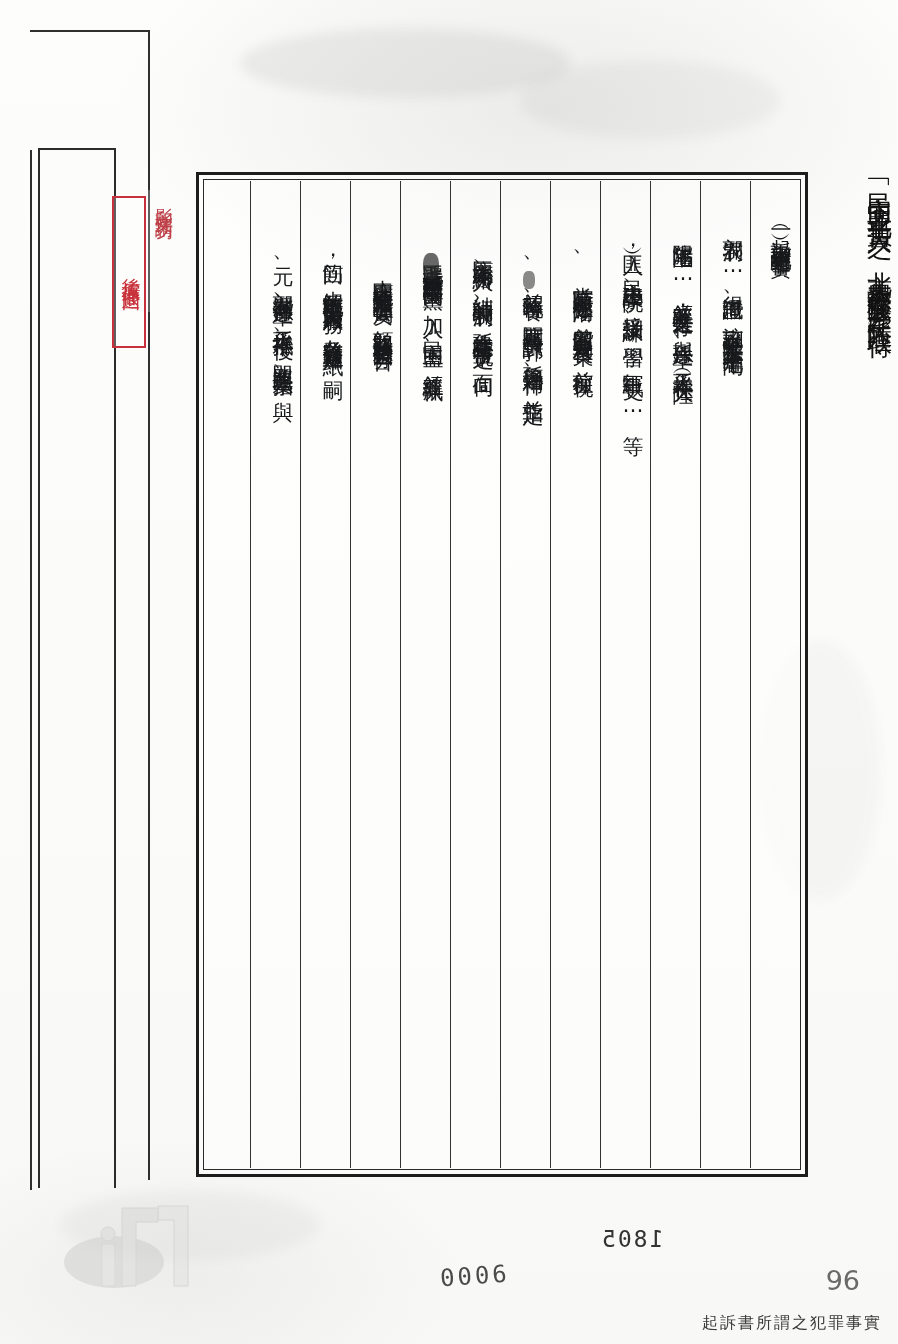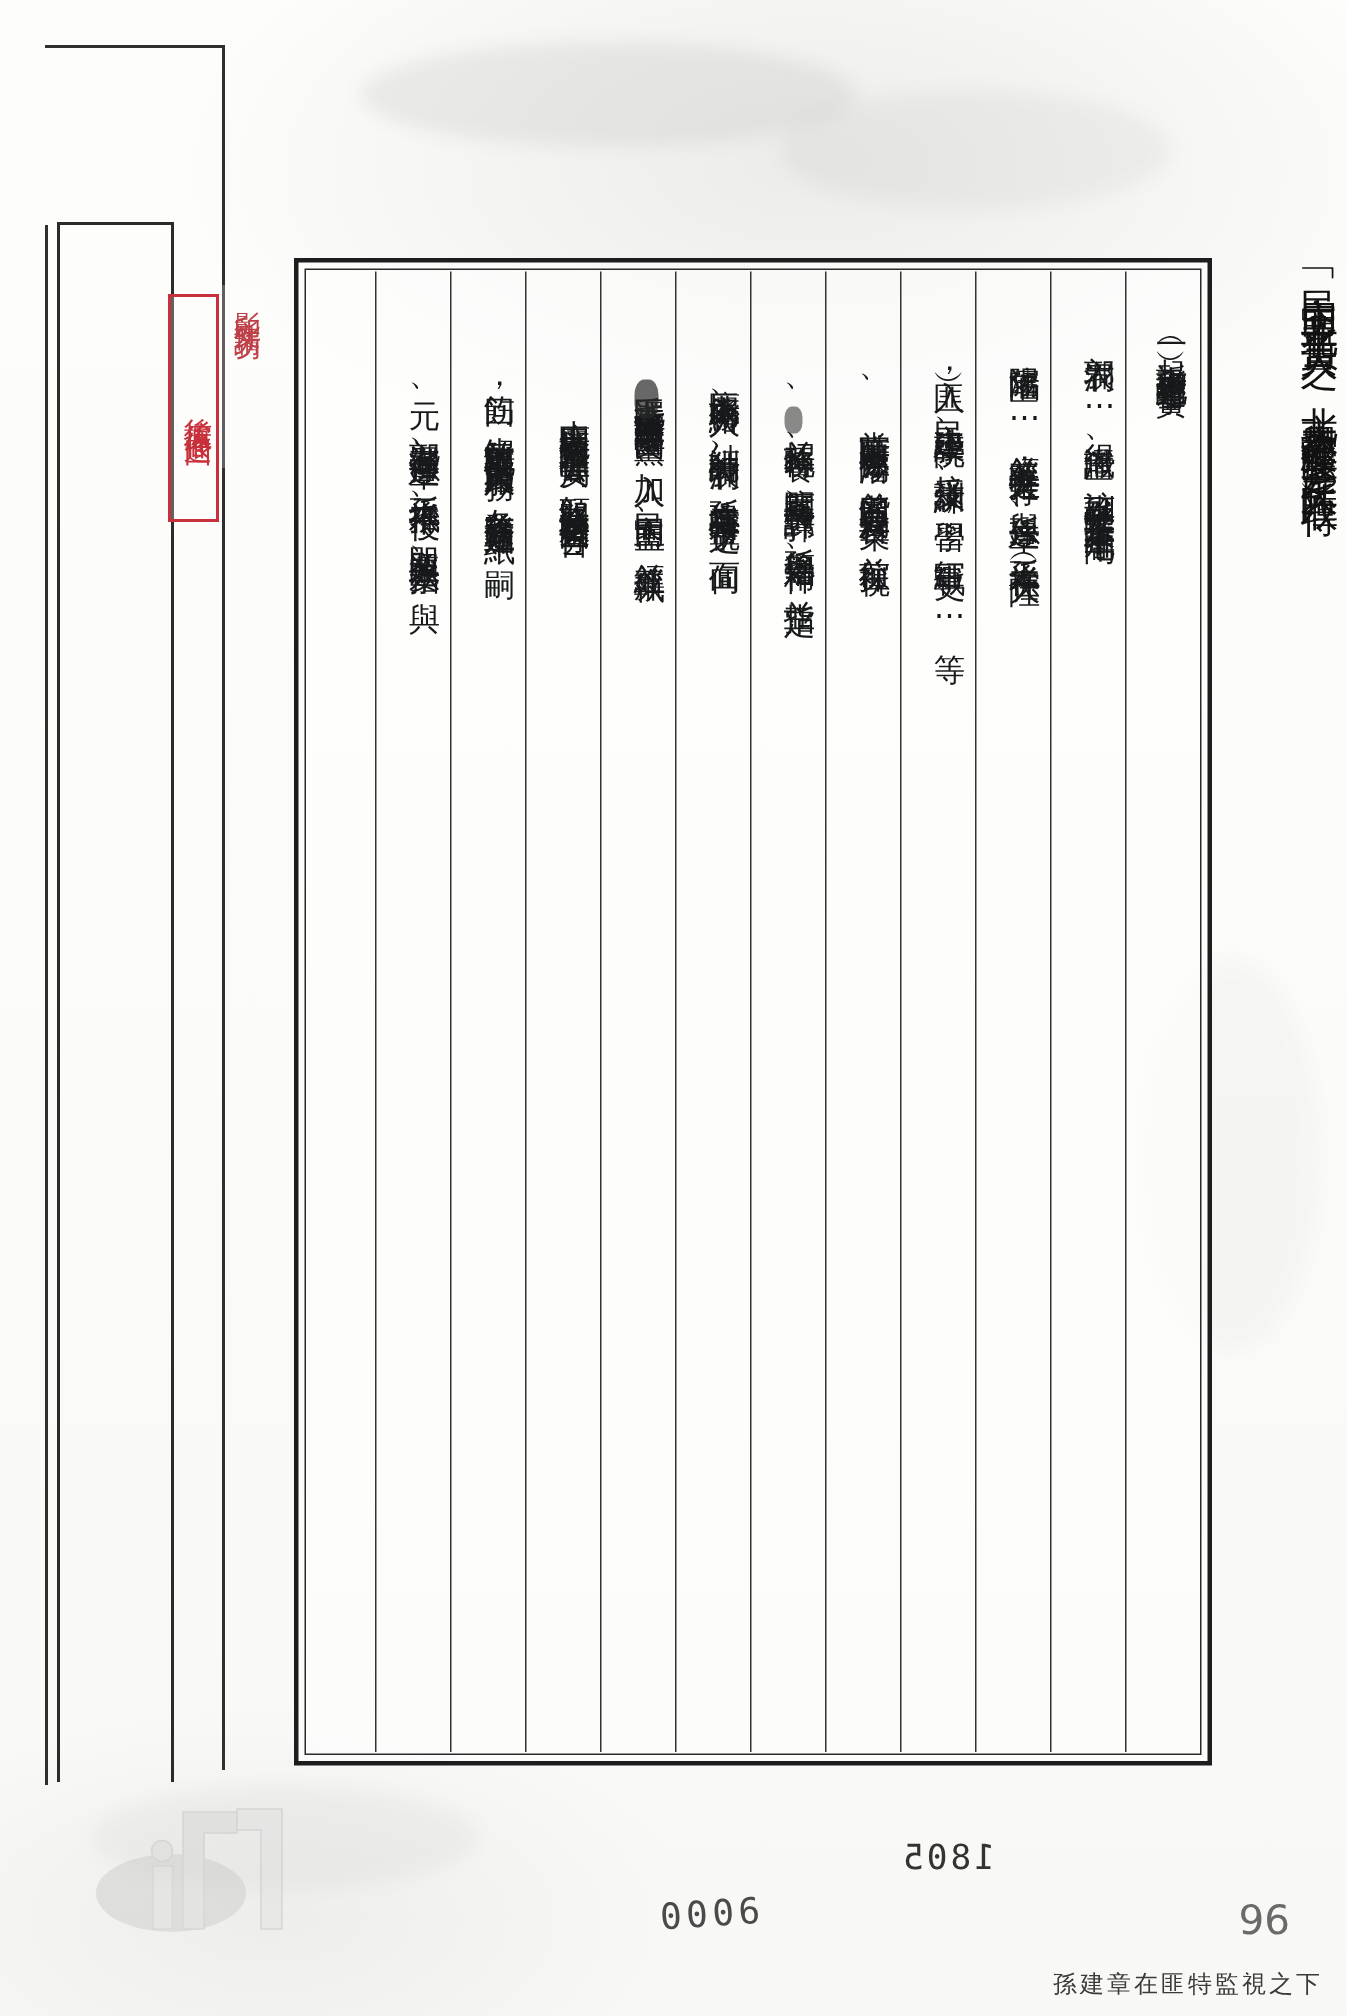--- a/index.html
+++ b/index.html
@@ -228,21 +228,21 @@
     <div class="vcol body-col" style="right:462px; top:72px;">飭回，未解放地區」切實為人民服務，各發路條通知單一紙、嗣</div>
     <div class="vcol body-col" style="right:512px; top:76px;">元、郭衣洞偕孫建章、孫天祥抵平後、即遵照姜匪指示、與</div>
 
     <div class="smudge" style="right:366px; top:78px;  width:16px; height:26px;"></div>
     <div class="smudge" style="right:270px; top:96px;  width:12px; height:18px; opacity:.55;"></div>
   </div>
 
   <div id="num-typed">1805</div>
   <div id="num-pencil">0006</div>
   <div id="num-corner">96</div>
-  <div id="footer-note">孫建章在匪特監視之下</div>
+  <div id="footer-note">起訴書所謂之犯罪事實</div>
 
   <svg id="watermark" viewBox="0 0 130 92">
     <ellipse cx="52" cy="62" rx="50" ry="26" fill="#c9c9c9"></ellipse>
     <path d="M96 6 L126 6 L126 86 L112 86 L112 20 L96 20 Z" fill="#e0e0e0" stroke="#bbbbbb" stroke-width="1"></path>
     <path d="M60 8 L96 8 L96 22 L74 22 L74 86 L60 86 Z" fill="#d5d5d5" stroke="#bbbbbb" stroke-width="1"></path>
     <rect x="40" y="44" width="13" height="42" fill="#d8d8d8" stroke="#bdbdbd" stroke-width="1"></rect>
     <circle cx="46" cy="34" r="7" fill="#d8d8d8" stroke="#bdbdbd" stroke-width="1"></circle>
   </svg>
 
 </div>

